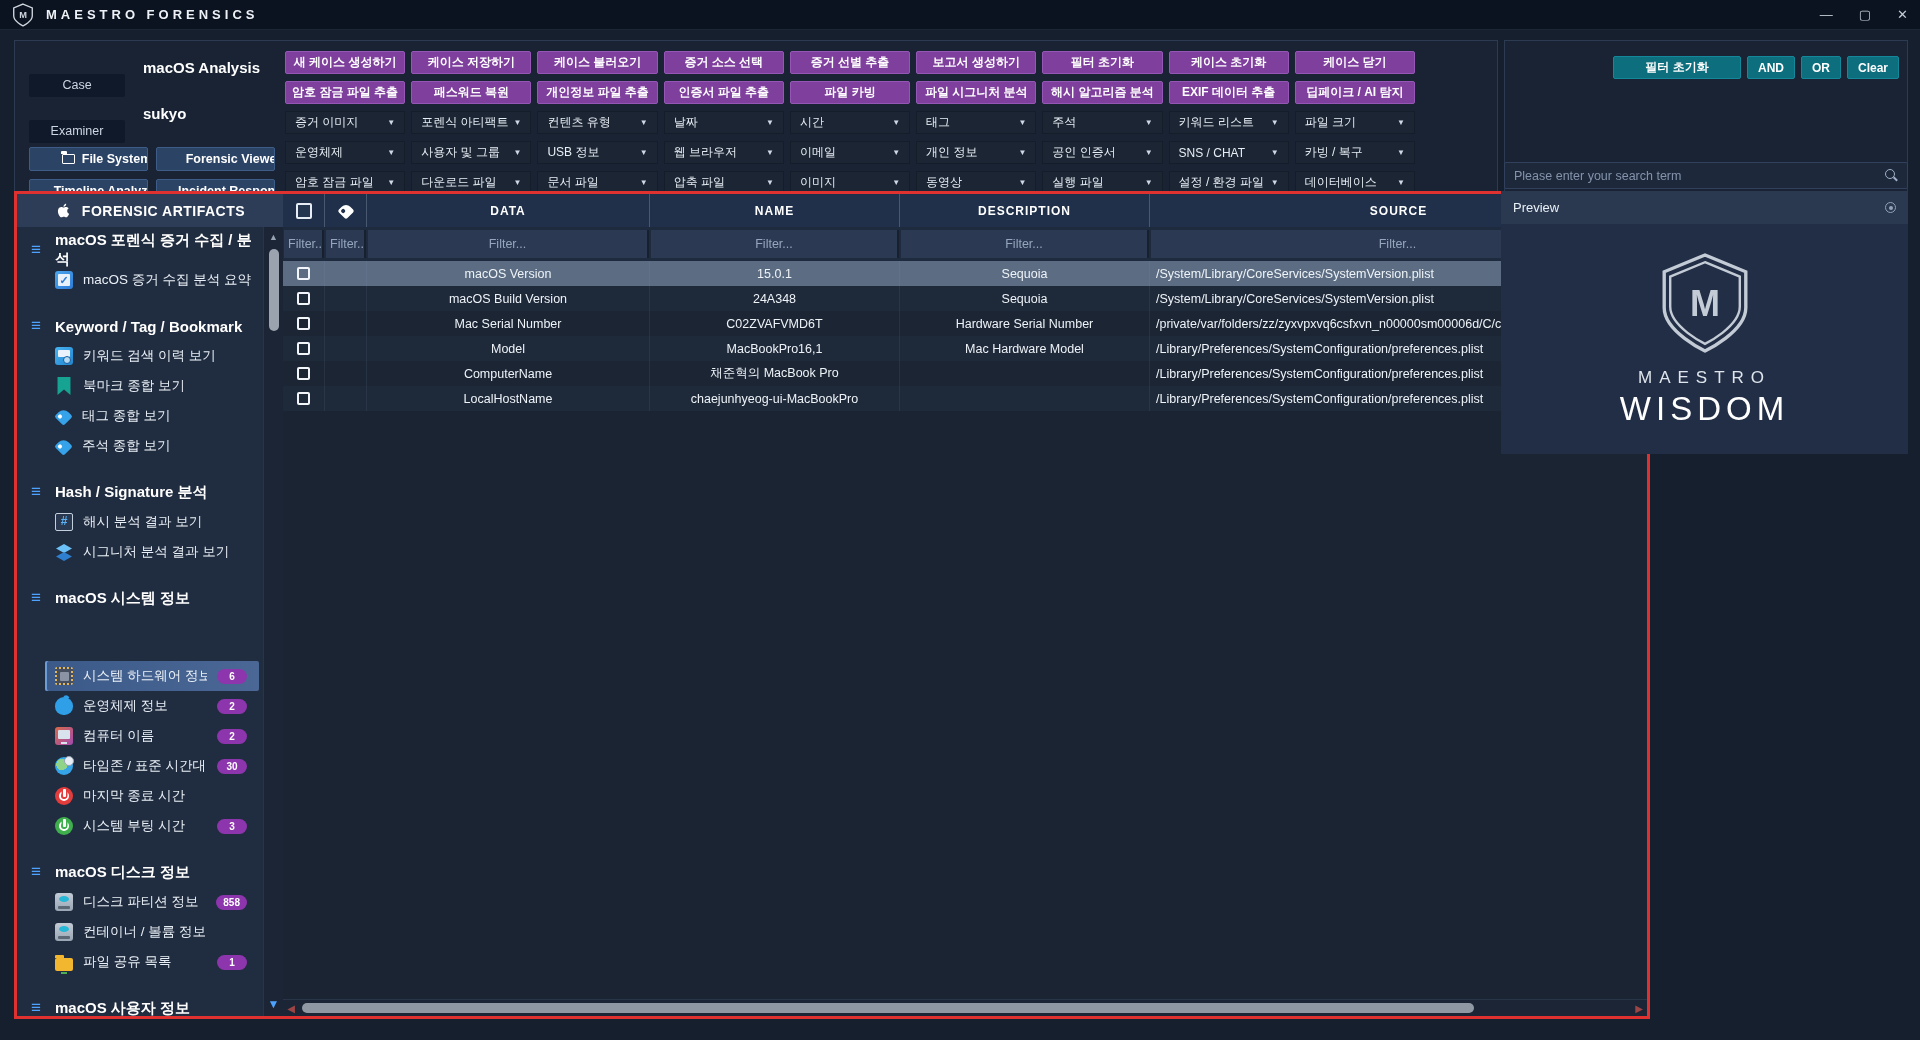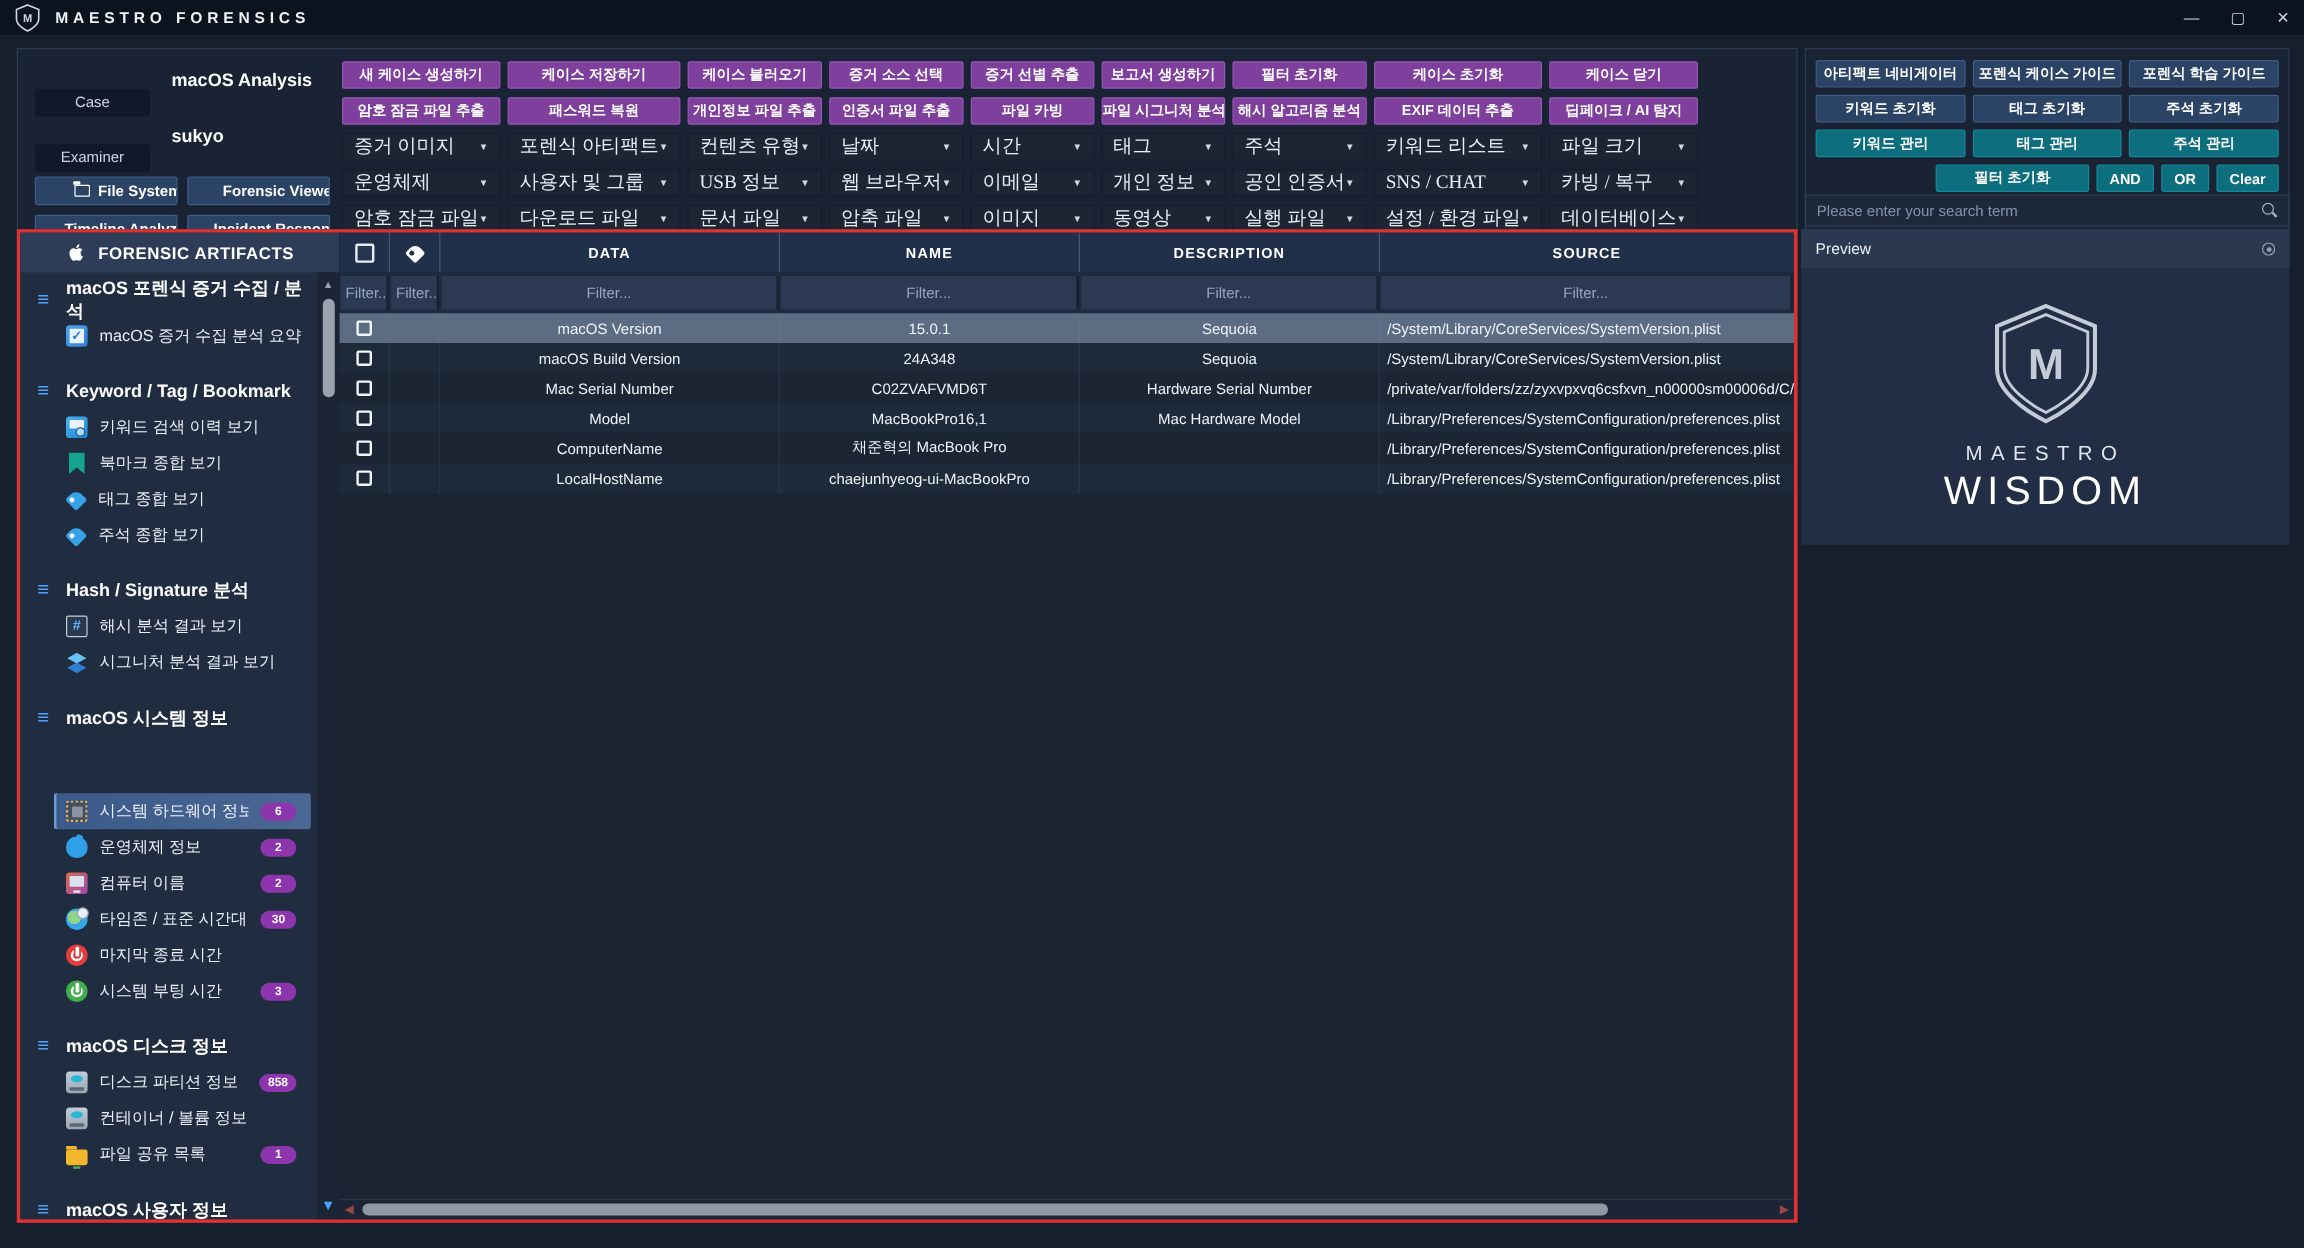--- a/index.html
+++ b/index.html
@@ -19,40 +19,40 @@
   .kv-label{width:96px;height:23px;background:#0f1929;color:#cdd5e2;font-size:12.5px;display:flex;align-items:center;justify-content:center;border-radius:2px;margin-top:36px;}
   .kv-value{color:#fff;font-size:15px;font-weight:bold;}
   .nav-grid{display:grid;grid-template-columns:119px 119px;gap:8px 8px;margin-top:10px;}
   .btn{border:none;cursor:pointer;font-family:inherit;color:#fff;font-size:12px;font-weight:bold;border-radius:2px;white-space:nowrap;overflow:hidden;}
   .nav-btn{height:24px;background:#2b4365;border:1px solid #3e5c88;display:flex;align-items:center;justify-content:center;gap:7px;font-size:12.5px;padding-left:36px;}
   .nav-folder{width:13px;height:10px;border:1.5px solid #fff;border-radius:1px;position:relative;flex:none;}
   .nav-folder::before{content:"";position:absolute;top:-4px;left:-1.5px;width:6px;height:2.5px;background:#fff;border-radius:1px 1px 0 0;}
   .grid-actions{position:absolute;left:270px;top:10px;width:1130px;display:grid;grid-template-columns:repeat(9,1fr);grid-auto-rows:23px;gap:7px 6px;}
   .purple{background:#7e3f9d;border:1px solid #9457b6;}
   .dropdown{background:#1b2534;border:1px solid #141d2a;display:flex;align-items:center;justify-content:space-between;padding:0 9px;cursor:pointer;}
-  .dd-label{color:#e8eef5;font-size:16px;white-space:nowrap;overflow:hidden;font-family:Liberation Serif, serif;}
+  .dd-label{color:#e8eef5;font-size:12px;white-space:nowrap;overflow:hidden;}
   .dd-caret{color:#cfd9e6;font-size:8px;}
 
   
   .right-tools{position:absolute;left:1504px;top:40px;width:404px;height:152px;border:1px solid #2c3a52;background:#192334;padding:9px 8px 0 8px;}
   .rt-grid{display:grid;grid-template-columns:repeat(3,1fr);grid-auto-rows:23px;gap:6px;}
   .navy{background:#2b4466;border:1px solid #3d5b86;}
   .teal{background:#0d6e7d;border:1px solid #14879a;}
   .rt-row4{display:flex;justify-content:flex-end;gap:6px;margin-top:6px;}
   .rt-row4 .wide{width:128px;height:23px;}
   .rt-row4 .small{height:23px;padding:0 10px;}
   .search-box{position:absolute;left:1504px;top:162px;width:404px;height:27px;background:#1d283b;border:1px solid #31405c;display:flex;align-items:center;padding:0 9px;border-radius:2px;}
   .search-box input{flex:1;background:transparent;border:none;outline:none;color:#dfe6ef;font-size:12.5px;font-family:inherit;}
   .search-box input::placeholder{color:#8493ab;}
   .mag{width:13px;height:13px;position:relative;flex:none;}
   .mag::before{content:"";position:absolute;top:0;left:0;width:8px;height:8px;border:1.6px solid #9fb0c8;border-radius:50%;}
   .mag::after{content:"";position:absolute;width:5px;height:1.8px;background:#9fb0c8;transform:rotate(45deg);right:0px;bottom:2px;}
 
   
-  .red-region{position:absolute;left:14px;top:191px;width:1484px;height:828px;border:3px solid #e03131;background:#1a2433;display:flex;justify-content:flex-end;}
+  .red-region{position:absolute;left:14px;top:191px;width:1636px;height:828px;border:3px solid #e03131;background:#1a2433;display:flex;justify-content:flex-end;}
   
   .sidebar{width:266px;background:#202c3f;display:flex;flex-direction:column;flex:none;}
   .sb-header{height:33px;background:#2d3d57;display:flex;align-items:center;justify-content:center;gap:10px;color:#fff;font-weight:bold;font-size:14px;letter-spacing:.5px;flex:none;}
   .sb-body{flex:1;display:flex;min-height:0;}
   .sb-scroll{flex:1;overflow:hidden;padding:4px 0 0 10px;}
   .sb-section{margin-top:16px;}
   .sb-section:first-child{margin-top:4px;}
   .sb-title{display:flex;align-items:center;gap:10px;height:30px;color:#fff;font-size:15px;font-weight:bold;cursor:pointer;}
   .i-ham{color:#4da3ff;font-size:17px;font-weight:bold;width:18px;text-align:center;flex:none;}
   .sb-item{height:30px;display:flex;align-items:center;gap:10px;padding-left:28px;color:#e9eff6;font-size:13.5px;cursor:pointer;position:relative;margin-right:4px;}
@@ -307,31 +307,20 @@
         <span class="dd-caret">▼</span>
       </div>
       <div class="dropdown">
         <span class="dd-label">데이터베이스</span>
         <span class="dd-caret">▼</span>
       </div>
     </div>
 </div>
 
 <div class="right-tools">
-  <div class="rt-grid" id="rt-grid">
-      <button class="btn navy">아티팩트 네비게이터</button>
-      <button class="btn navy">포렌식 케이스 가이드</button>
-      <button class="btn navy">포렌식 학습 가이드</button>
-      <button class="btn navy">키워드 초기화</button>
-      <button class="btn navy">태그 초기화</button>
-      <button class="btn navy">주석 초기화</button>
-      <button class="btn teal">키워드 관리</button>
-      <button class="btn teal">태그 관리</button>
-      <button class="btn teal">주석 관리</button>
-    </div>
   <div class="rt-row4">
     <button class="btn teal wide">필터 초기화</button>
     <button class="btn teal small">AND</button>
     <button class="btn teal small">OR</button>
     <button class="btn teal small">Clear</button>
   </div>
 </div>
 <div class="search-box">
   <input type="text" placeholder="Please enter your search term" style="">
   <span class="mag"></span>

